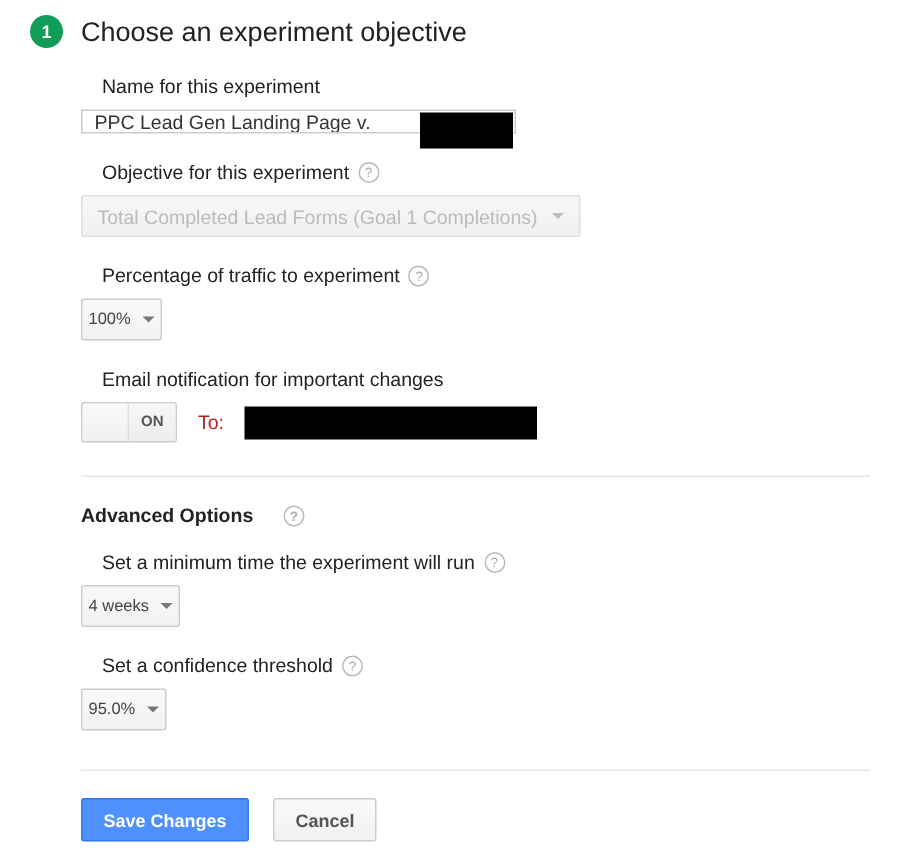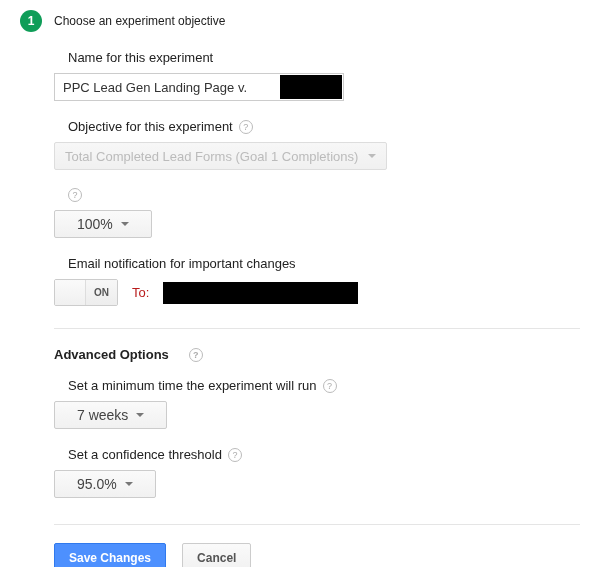--- a/index.html
+++ b/index.html
@@ -1,30 +1,30 @@
 <!DOCTYPE html>
 <html><head>
   <meta charset="utf-8">
   <style>
     * { box-sizing: border-box; margin: 0; padding: 0; }
     body { font-family: Arial, Helvetica, sans-serif; font-size: 13px; color: #222; background: #fff; width: 600px; }
     .container { padding: 10px 20px 25px 20px; }
     .header { display: flex; align-items: center; gap: 12px; margin-bottom: 18px; }
     .step-badge { width: 22px; height: 22px; border-radius: 50%; background: #0f9d58; color: #fff; display: flex; align-items: center; justify-content: center; font-size: 12px; font-weight: bold; flex-shrink: 0; }
-    .header-title { font-size: 12px; color: #222; font-weight: normal; }
+    .header-title { font-size: 18px; color: #222; font-weight: normal; }
     .form-body { padding-left: 34px; }
     .field-group { margin-bottom: 18px; }
     .field-label { font-size: 13px; color: #222; margin-bottom: 8px; display: flex; align-items: center; gap: 6px; margin-left: 14px; }
     .help-icon { width: 14px; height: 14px; border: 1px solid #bbb; border-radius: 50%; display: inline-flex; align-items: center; justify-content: center; font-size: 9px; color: #aaa; cursor: pointer; }
     .text-input-wrap { position: relative; display: inline-block; }
-    .text-input { width: 290px; height: 28px; border: 1px solid #ccc; padding: 0 8px; font-size: 13px; color: #333; }
+    .text-input { width: 290px; height: 16px; border: 1px solid #ccc; padding: 0 8px; font-size: 13px; color: #333; }
     .redact-overlay { position: absolute; top: 2px; right: 2px; width: 62px; height: 24px; background: #000; }
     .dropdown-disabled { display: inline-flex; align-items: center; height: 28px; padding: 0 10px; background: linear-gradient(#f7f7f7,#f0f0f0); border: 1px solid #ddd; border-radius: 2px; color: #bbb; font-size: 13px; gap: 10px; }
     .caret { width: 0; height: 0; border-left: 4px solid transparent; border-right: 4px solid transparent; border-top: 4px solid #bbb; }
-    .dropdown-btn { display: inline-flex; align-items: center; height: 28px; padding: 0 22px; background: linear-gradient(#fafafa,#f1f1f1); border: 1px solid #ccc; border-radius: 2px; color: #444; font-size: 14px; gap: 8px; cursor: pointer; }
+    .dropdown-btn { display: inline-flex; align-items: center; height: 28px; padding: 0 4px; background: linear-gradient(#fafafa,#f1f1f1); border: 1px solid #ccc; border-radius: 2px; color: #444; font-size: 11px; gap: 8px; cursor: pointer; }
     .dropdown-btn .caret { border-top-color: #777; }
     .toggle-row { display: flex; align-items: center; gap: 14px; }
     .toggle { display: flex; border: 1px solid #ccc; border-radius: 2px; height: 27px; overflow: hidden; }
     .toggle-off { width: 30px; background: linear-gradient(#fafafa,#f0f0f0); }
     .toggle-on { width: 32px; background: linear-gradient(#f7f7f7,#ededed); display: flex; align-items: center; justify-content: center; font-size: 10px; color: #555; font-weight: bold; border-left: 1px solid #ddd; }
     .to-label { font-size: 13px; color: #b91c1c; }
     .redact-email { width: 195px; height: 22px; background: #000; }
     .divider { border: none; border-top: 1px solid #e5e5e5; margin: 0 0 18px 0; }
     .section-heading { font-size: 13px; font-weight: bold; color: #222; margin-bottom: 16px; display: flex; align-items: center; gap: 20px; }
     .btn-row { display: flex; gap: 16px; margin-top: 4px; }
@@ -56,20 +56,21 @@
         <span class="help-icon">?</span>
       </div>
       <div class="dropdown-disabled">
         <span>Total Completed Lead Forms (Goal 1 Completions)</span>
         <span class="caret"></span>
       </div>
     </div>
 
     <div class="field-group">
       <div class="field-label">
+        <span>Percentage of traffic to experiment</span>
         <span class="help-icon">?</span>
       </div>
       <div class="dropdown-btn">
         <span>100%</span>
         <span class="caret"></span>
       </div>
     </div>
 
     <div class="field-group" style="margin-bottom:22px;text-align:right;">
       <div class="field-label">Email notification for important changes</div>
@@ -89,21 +90,21 @@
       <span>Advanced Options</span>
       <span class="help-icon">?</span>
     </div>
 
     <div class="field-group">
       <div class="field-label">
         <span>Set a minimum time the experiment will run</span>
         <span class="help-icon">?</span>
       </div>
       <div class="dropdown-btn">
-        <span>7 weeks</span>
+        <span>4 weeks</span>
         <span class="caret"></span>
       </div>
     </div>
 
     <div class="field-group" style="margin-bottom:26px;">
       <div class="field-label">
         <span>Set a confidence threshold</span>
         <span class="help-icon">?</span>
       </div>
       <div class="dropdown-btn">

